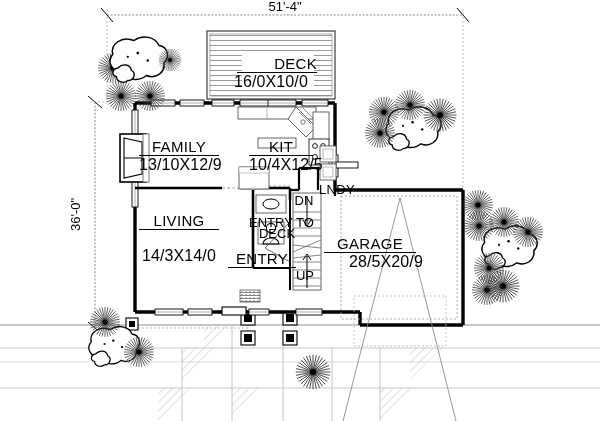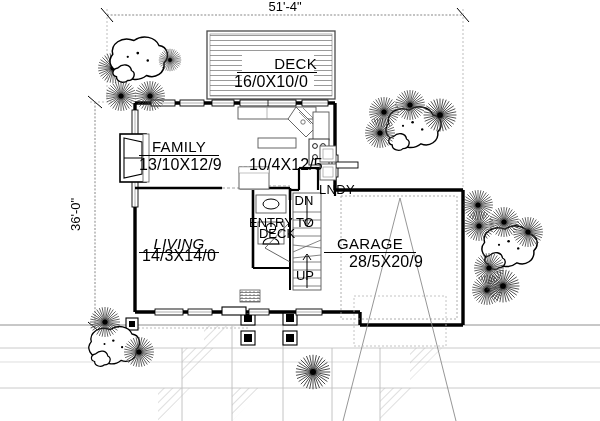--- a/index.html
+++ b/index.html
@@ -376,30 +376,32 @@
 <div class="lbl dimtxt" style="left:235px;top:0px;width:100px;">51'-4"</div>
 
 <div class="lbl dimtxt vert" style="left:45px;top:208px;width:60px;">36'-0"</div>
 
 <div class="lbl rm-name ul" style="left:237px;top:56px;width:80px;text-align:right;">DECK</div>
 <div class="lbl rm-dim" style="left:231px;top:74px;width:80px;">16/0X10/0</div>
 
 <div class="lbl rm-name ul" style="left:139px;top:139px;width:80px;">FAMILY</div>
 <div class="lbl rm-dim" style="left:139px;top:157px;width:80px;">13/10X12/9</div>
 
+<div class="lbl rm-name ul" style="left:249px;top:139px;width:64px;">KIT</div>
 <div class="lbl rm-dim" style="left:249px;top:157px;width:64px;">10/4X12/5</div>
 
-<div class="lbl rm-name ul" style="left:139px;top:236px;width:80px;font-style:italic;">LIVING</div>
+<div class="lbl rm-name ul" style="left:139px;top:213px;width:80px;">LIVING</div>
 <div class="lbl rm-dim" style="left:139px;top:248px;width:80px;">14/3X14/0</div>
 
 <div class="lbl rm-name ul" style="left:324px;top:236px;width:92px;text-align:center;">GARAGE</div>
 <div class="lbl rm-dim" style="left:340px;top:254px;width:92px;">28/5X20/9</div>
 
 <div class="lbl rm-name small" style="left:315px;top:173px;width:44px;">LNDY</div>
 
+<div class="lbl rm-name ul" style="left:228px;top:251px;width:68px;">ENTRY</div>
 
 <div class="lbl tiny" style="left:249px;top:216px;width:56px;">ENTRY TO</div>
 <div class="lbl tiny" style="left:249px;top:227px;width:56px;">DECK</div>
 
 <div class="lbl tiny" style="left:292px;top:194px;width:24px;">DN</div>
 <div class="lbl tiny" style="left:293px;top:269px;width:24px;">UP</div>
 
 </div>
 
 </body></html>

